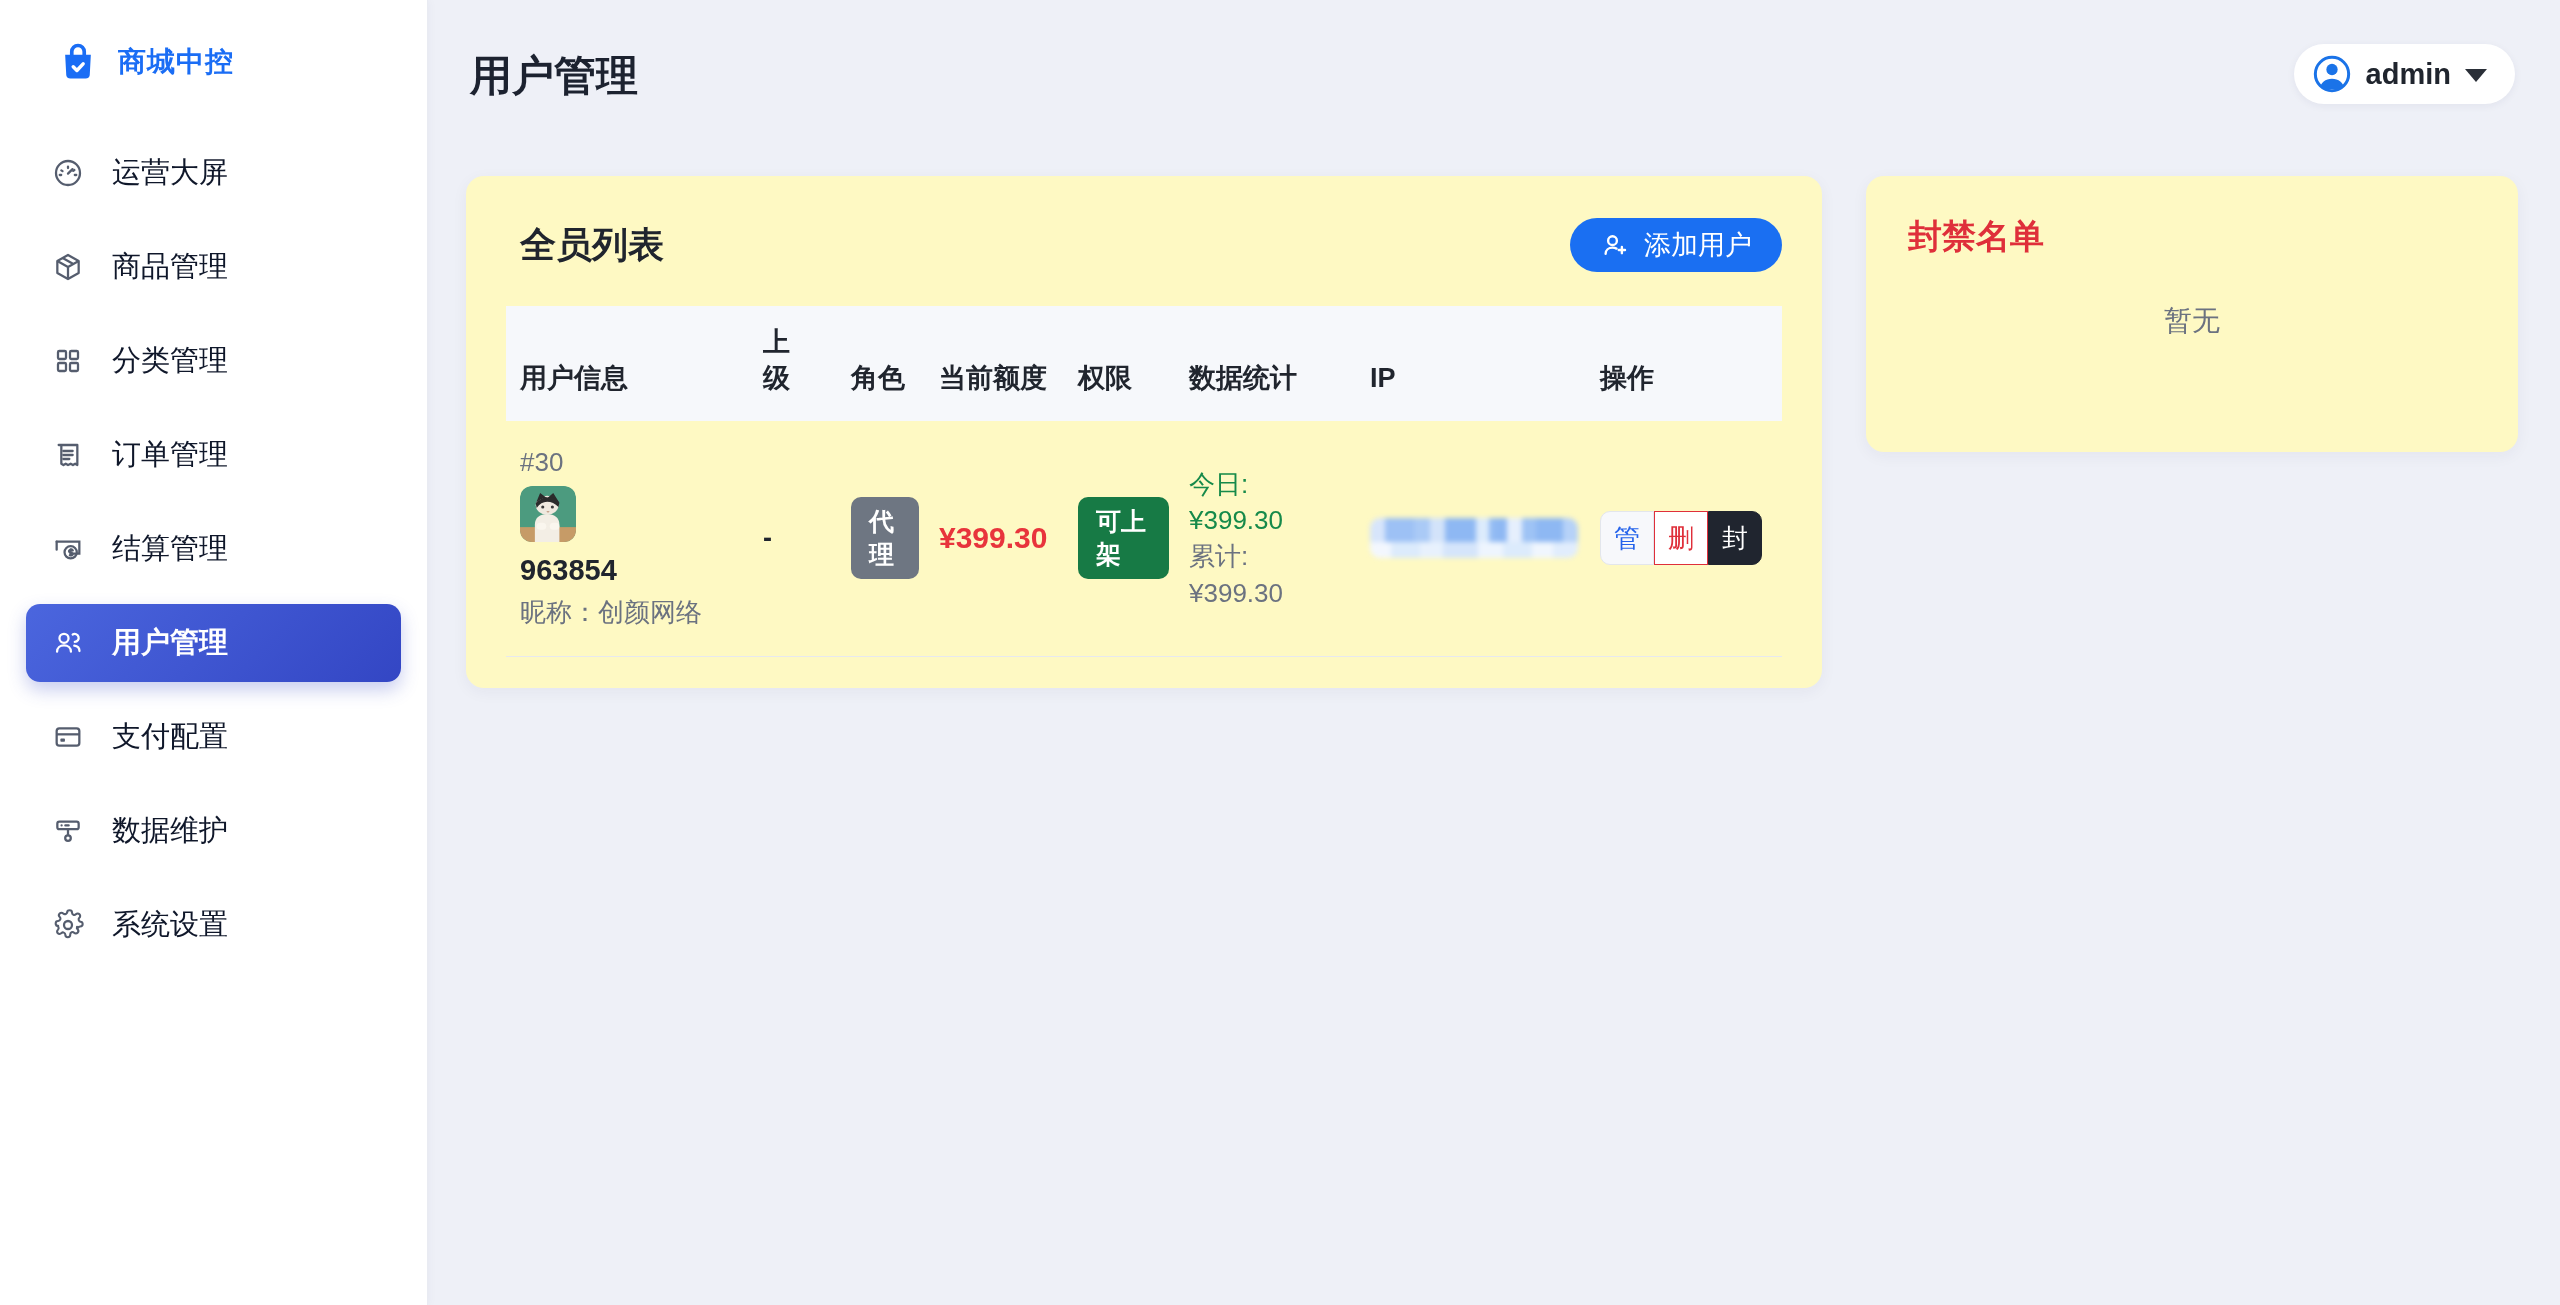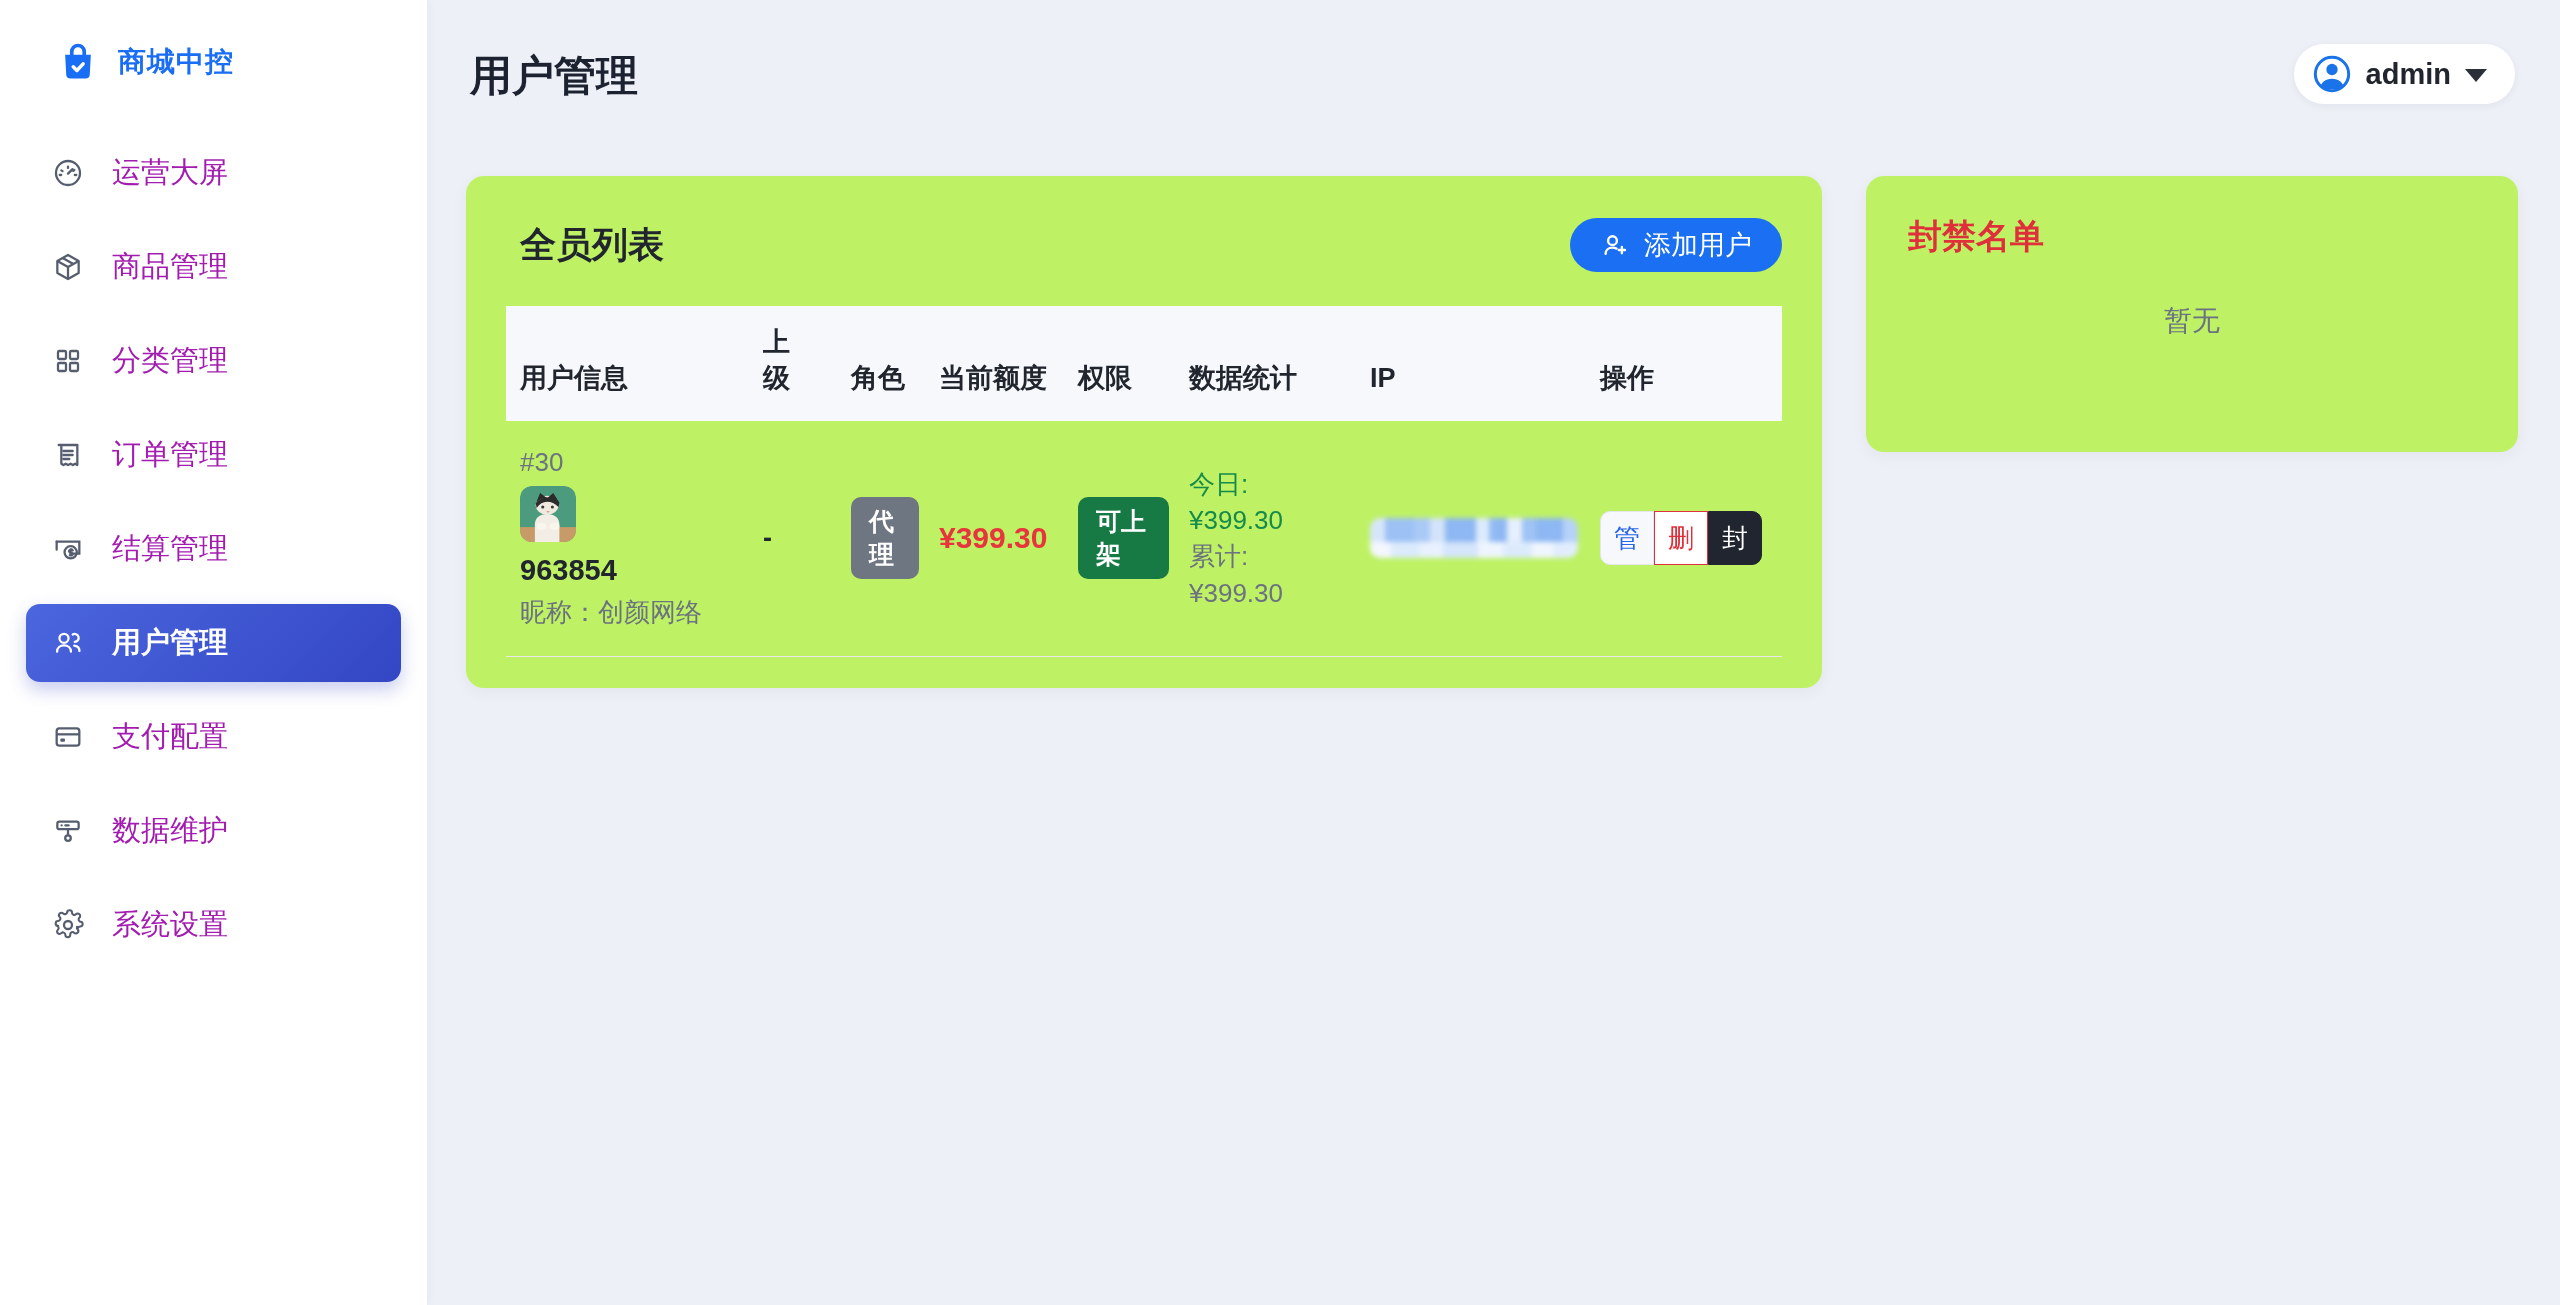--- a/index.html
+++ b/index.html
@@ -6,34 +6,34 @@
   html,body { width:2560px; height:1305px; overflow:hidden; }
   body { font-family:"Liberation Sans","DejaVu Sans",sans-serif; background:#eef0f7; color:#1f2430; }
   .app { position:relative; width:2560px; height:1305px; }
 
   
   .sidebar { position:absolute; left:0; top:0; width:428px; height:1305px; background:#ffffff; border-right:1px solid #e9ebf2; box-shadow:2px 0 8px rgba(30,40,80,.03); }
   .logo { display:flex; align-items:center; gap:18px; padding:40px 0 0 56px; }
   .logo-icon { width:44px; height:44px; flex:0 0 auto; }
   .logo-text { font-size:28px; font-weight:bold; color:#1a6df5; letter-spacing:1px; }
   .menu { margin-top:50px; }
-  .menu-item { display:flex; align-items:center; gap:28px; height:78px; margin:0 26px 16px 26px; padding-left:26px; border-radius:14px; color:#a21caf; font-size:29px; font-weight:500; cursor:pointer; }
+  .menu-item { display:flex; align-items:center; gap:28px; height:78px; margin:0 26px 16px 26px; padding-left:26px; border-radius:14px; color:#0f172a; font-size:29px; font-weight:500; cursor:pointer; }
   .menu-item .mi-icon { width:32px; height:32px; flex:0 0 auto; display:flex; align-items:center; justify-content:center; color:#555d6e; }
   .menu-item svg { width:32px; height:32px; }
   .menu-item.active { background:linear-gradient(135deg,#4b66de 0%,#3346c4 100%); color:#ffffff; font-weight:bold; box-shadow:0 8px 18px rgba(59,76,199,.28); }
   .menu-item.active .mi-icon { color:#ffffff; }
 
   
   .page-title { position:absolute; left:470px; top:48px; font-size:42px; font-weight:bold; color:#1c2230; }
   .user-pill { position:absolute; right:45px; top:44px; height:60px; display:flex; align-items:center; gap:14px; background:#ffffff; border-radius:30px; padding:0 28px 0 18px; box-shadow:0 2px 8px rgba(30,40,80,.06); cursor:pointer; }
   .user-pill .uname { font-size:29px; font-weight:600; color:#20252e; }
   .caret-down { width:0; height:0; border-left:11px solid transparent; border-right:11px solid transparent; border-top:13px solid #2a2f38; margin-top:3px; }
 
   
-  .card { position:absolute; background:#bef264; border-radius:18px; box-shadow:0 4px 16px rgba(30,40,80,.05); }
+  .card { position:absolute; background:#fef9c3; border-radius:18px; box-shadow:0 4px 16px rgba(30,40,80,.05); }
   .members-card { left:466px; top:176px; width:1356px; height:512px; padding:0 40px; }
   .members-head { display:flex; align-items:center; justify-content:space-between; padding:42px 0 34px 14px; }
   .members-title { font-size:36px; font-weight:bold; color:#20252e; }
   .add-user-btn { display:flex; align-items:center; gap:14px; background:#1a6ff2; color:#fff; border:none; border-radius:27px; height:54px; padding:0 30px; font-size:27px; font-family:inherit; cursor:pointer; }
   .add-user-btn svg { width:30px; height:30px; }
 
   
   table { width:100%; border-collapse:collapse; table-layout:fixed; }
   thead tr { background:#f6f8fb; }
   th { text-align:left; vertical-align:bottom; font-size:27px; font-weight:bold; color:#20252e; padding:18px 20px 24px 0; line-height:1.35; }

